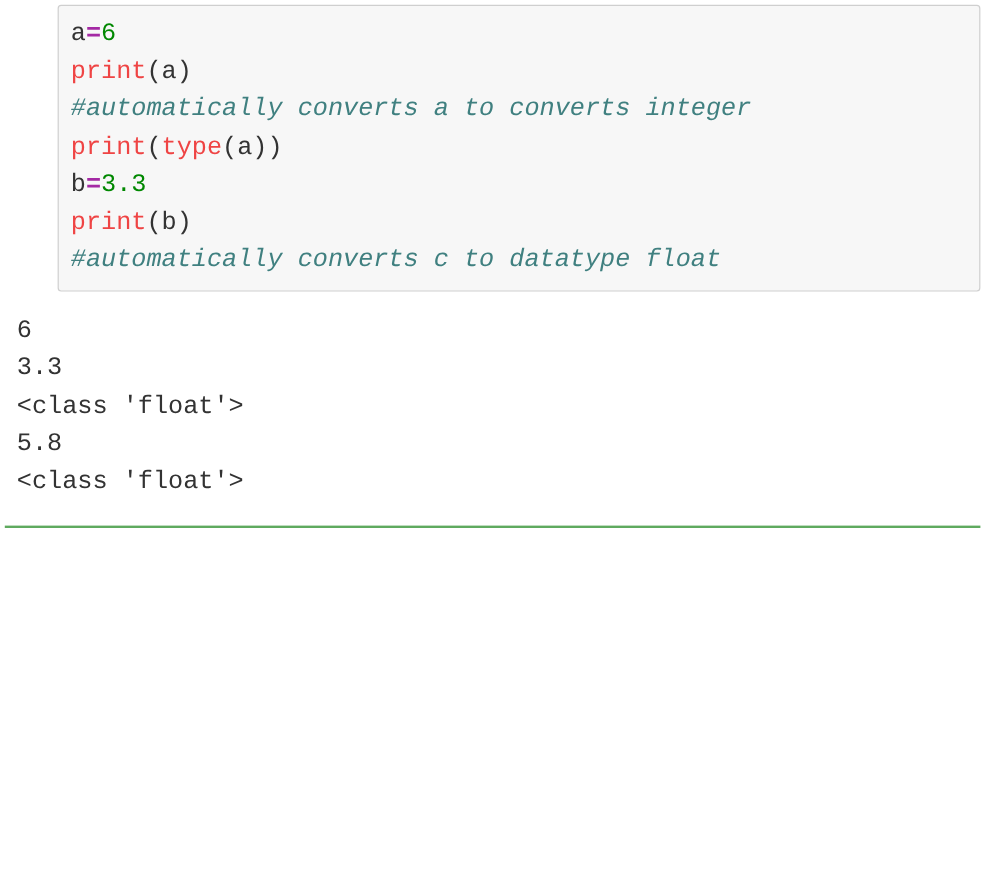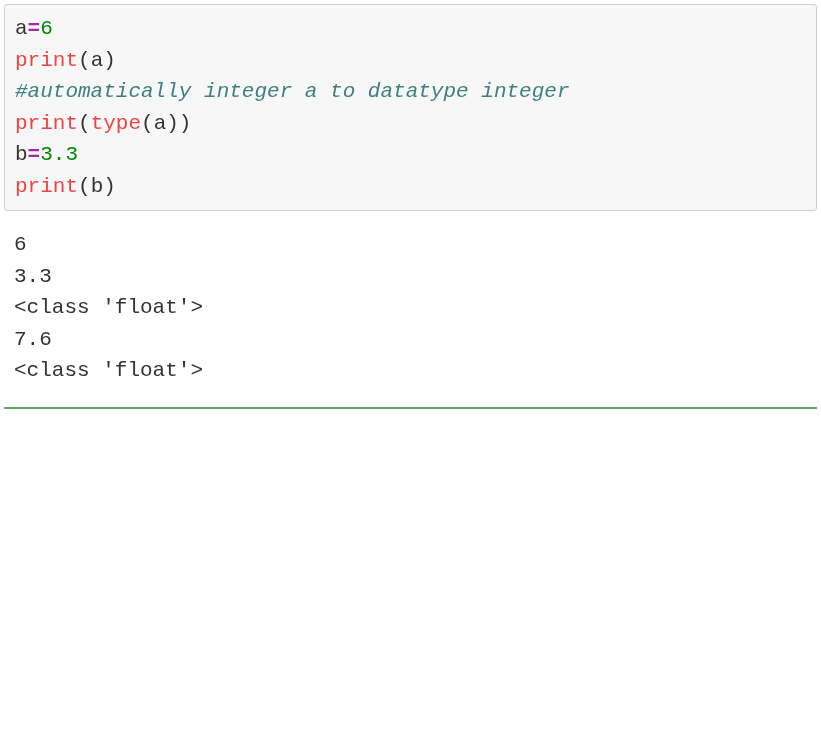--- a/index.html
+++ b/index.html
@@ -13,20 +13,21 @@
       line-height: 1.5;
       background: #ffffff;
       padding: 4px;
     }
     .code-cell {
       background: #f7f7f7;
       border: 1px solid #cfcfcf;
       border-radius: 3px;
       padding: 8px 10px;
       margin-bottom: 14px;
+      margin-left: 44px;
     }
     .code-line {
       white-space: pre;
       color: #333333;
     }
     .output-cell {
       padding: 4px 10px;
       color: #333333;
     }
     .output-line {
@@ -43,27 +44,28 @@
       border-top: 2px solid #5faa5f;
       margin-top: 16px;
     }
   </style>
 </head>
 <body>
 
 <div class="code-cell">
   <div class="code-line"><span class="tok-id">a</span><span class="tok-op">=</span><span class="tok-num">6</span></div>
   <div class="code-line"><span class="tok-builtin">print</span><span class="tok-paren">(</span><span class="tok-id">a</span><span class="tok-paren">)</span></div>
-  <div class="code-line"><span class="tok-comment">#automatically integer a to datatype integer</span></div>
+  <div class="code-line"><span class="tok-comment">#automatically converts a to converts integer</span></div>
   <div class="code-line"><span class="tok-builtin">print</span><span class="tok-paren">(</span><span class="tok-builtin">type</span><span class="tok-paren">(</span><span class="tok-id">a</span><span class="tok-paren">))</span></div>
   <div class="code-line"><span class="tok-id">b</span><span class="tok-op">=</span><span class="tok-num">3.3</span></div>
   <div class="code-line"><span class="tok-builtin">print</span><span class="tok-paren">(</span><span class="tok-id">b</span><span class="tok-paren">)</span></div>
+  <div class="code-line"><span class="tok-comment">#automatically converts c to datatype float</span></div>
 </div>
 
 <div class="output-cell">
   <div class="output-line">6</div>
   <div class="output-line">3.3</div>
   <div class="output-line">&lt;class 'float'&gt;</div>
-  <div class="output-line">7.6</div>
+  <div class="output-line">5.8</div>
   <div class="output-line">&lt;class 'float'&gt;</div>
 </div>
 
 <hr class="bottom-rule">
 
 </body></html>

